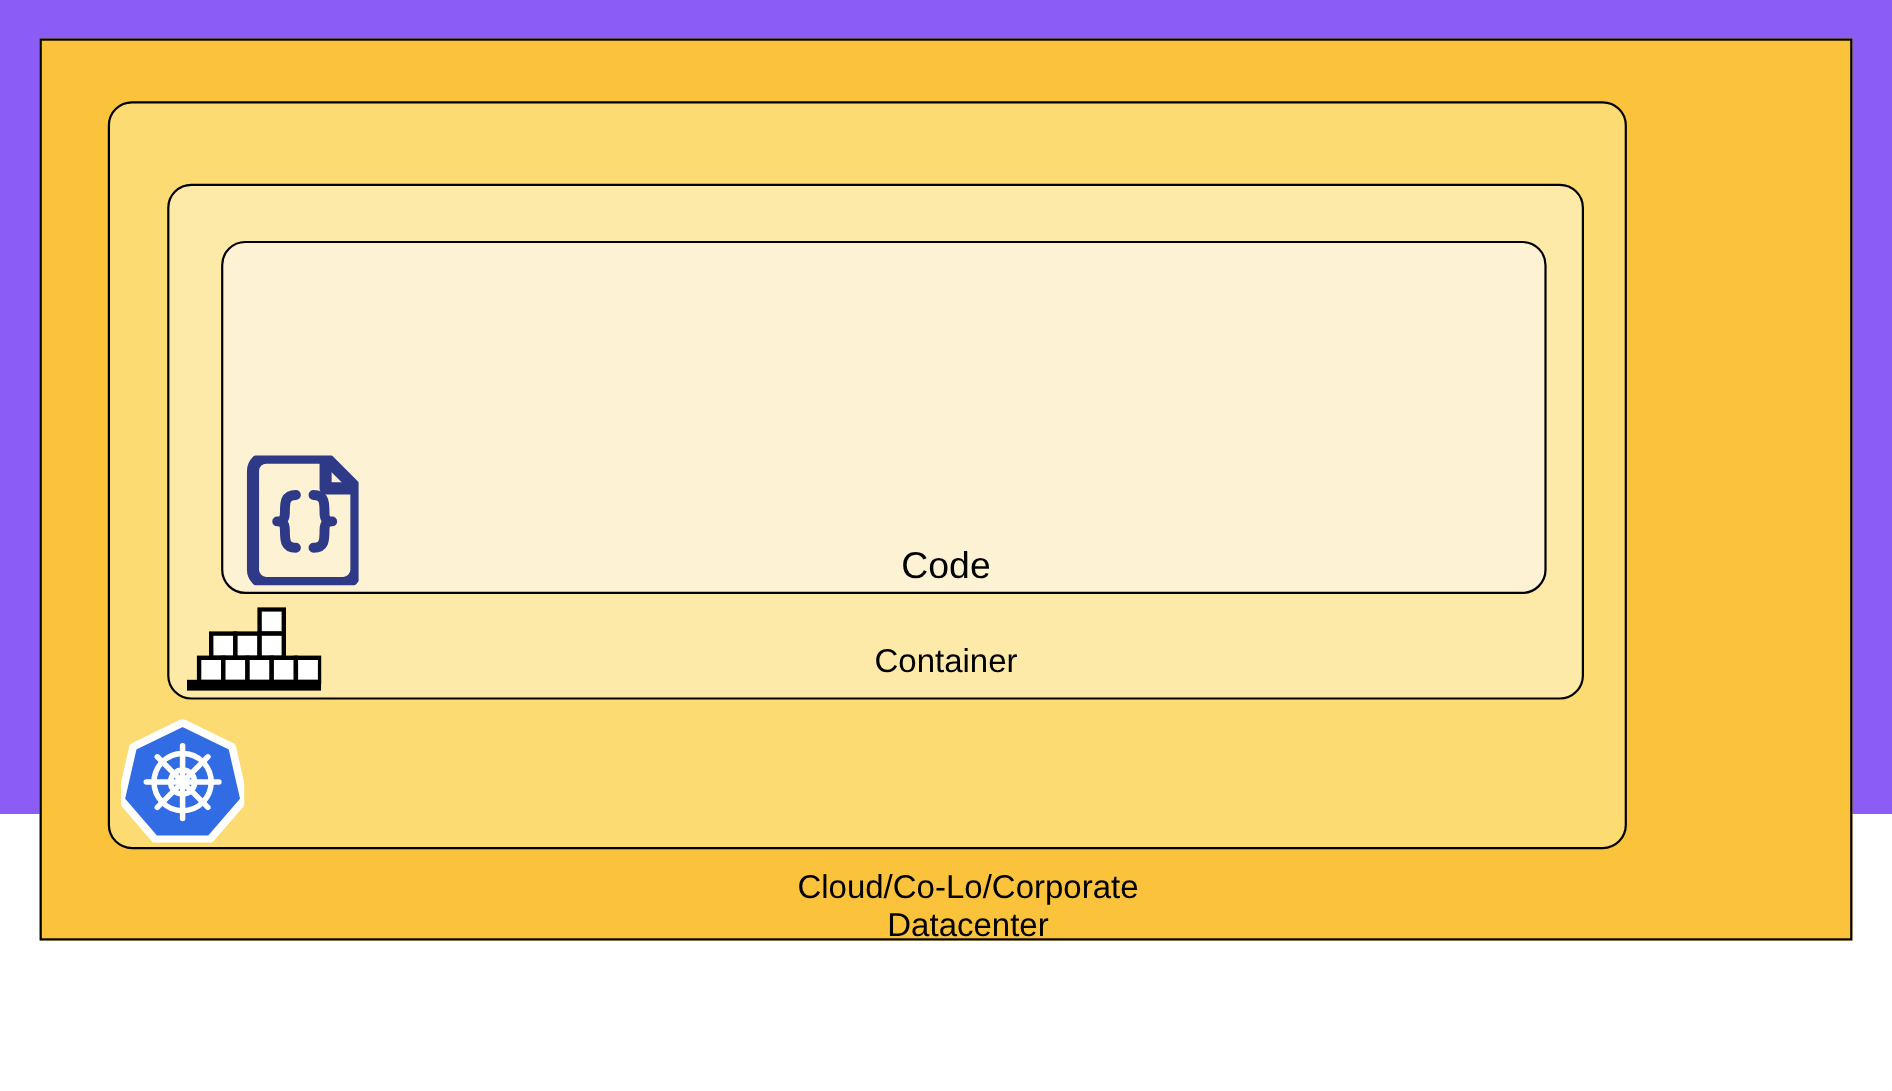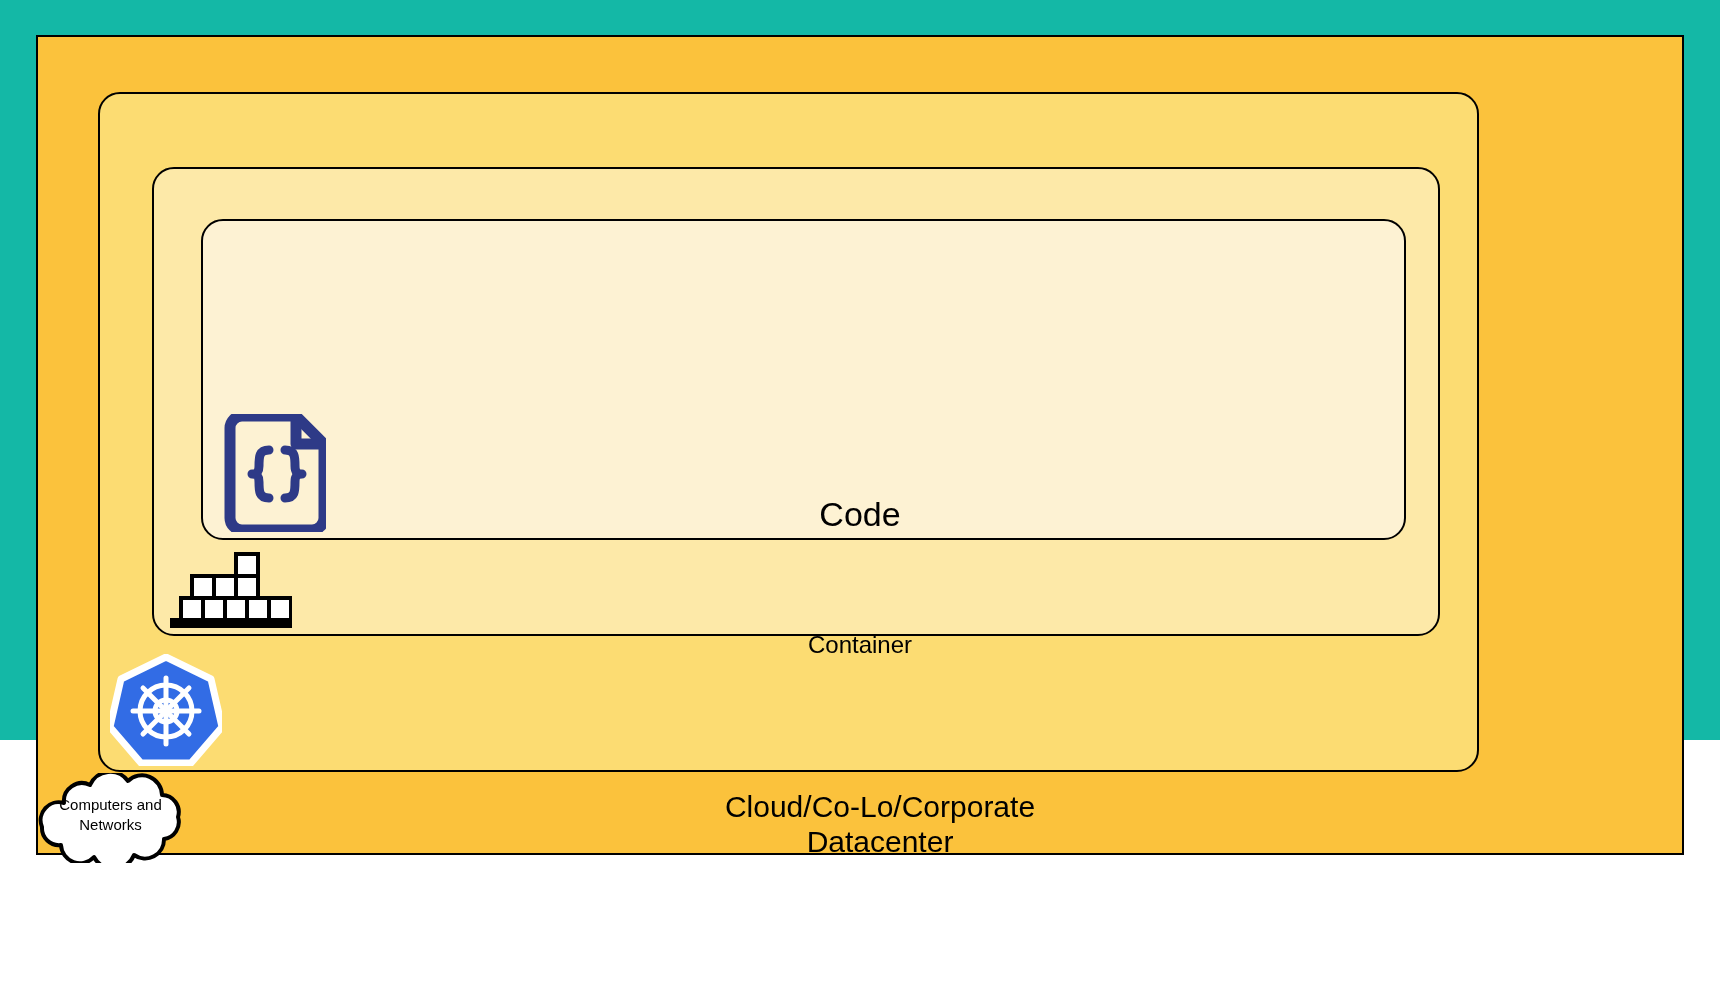--- a/index.html
+++ b/index.html
@@ -11,21 +11,21 @@
     width: 1720px;
     height: 992px;
     font-family: "Liberation Sans", sans-serif;
     overflow: hidden;
   }
 
   #canvas {
     position: relative;
     width: 1720px;
     height: 740px;
-    background: #14b8a6;
+    background: #8b5cf6;
   }
 
   
   .layer {
     position: absolute;
     box-sizing: border-box;
     border: 2px solid #000000;
   }
 
   .layer-datacenter {
@@ -79,22 +79,21 @@
     left: 0;
     right: 0;
     top: 494px;
     font-size: 34px;
   }
 
   .caption-container {
     left: 0;
     right: 0;
     top: 584px;
-    font-size: 24px;
-    margin-top: 47px;
+    font-size: 30px;
   }
 
   .caption-cluster {
     left: 0;
     right: 0;
     top: 723px;
     font-size: 34px;
   }
 
   .caption-datacenter {
@@ -220,31 +219,14 @@
         <line x1="56" y1="57" x2="79" y2="80"></line>
         <line x1="56" y1="57" x2="56" y2="90"></line>
         <line x1="56" y1="57" x2="33" y2="80"></line>
         <line x1="56" y1="57" x2="23" y2="57"></line>
         <line x1="56" y1="57" x2="33" y2="34"></line>
       </g>
       <circle cx="56" cy="57" r="5" fill="#ffffff"></circle>
     </svg>
   </div>
 
-  <div class="cloud-callout">
-    <svg width="165" height="90" viewBox="0 0 165 90" xmlns="http://www.w3.org/2000/svg">
-      <path d="M36 30
-               A18 18 0 0 1 62 12
-               A22 22 0 0 1 100 8
-               A20 20 0 0 1 134 22
-               A17 17 0 0 1 150 44
-               A17 17 0 0 1 136 66
-               A19 19 0 0 1 106 82
-               A22 22 0 0 1 66 84
-               A19 19 0 0 1 33 72
-               A17 17 0 0 1 14 54
-               A18 18 0 0 1 36 30 Z" fill="#ffffff" stroke="#000000" stroke-width="4" stroke-linejoin="round"></path>
-    </svg>
-    <div class="cloud-label">Computers and
-Networks</div>
-  </div>
 
 </div>
 
 </body></html>

